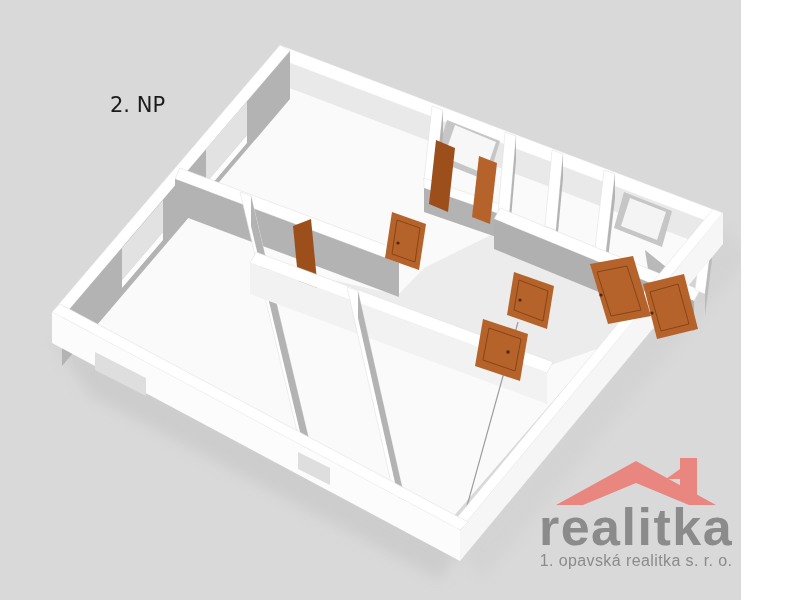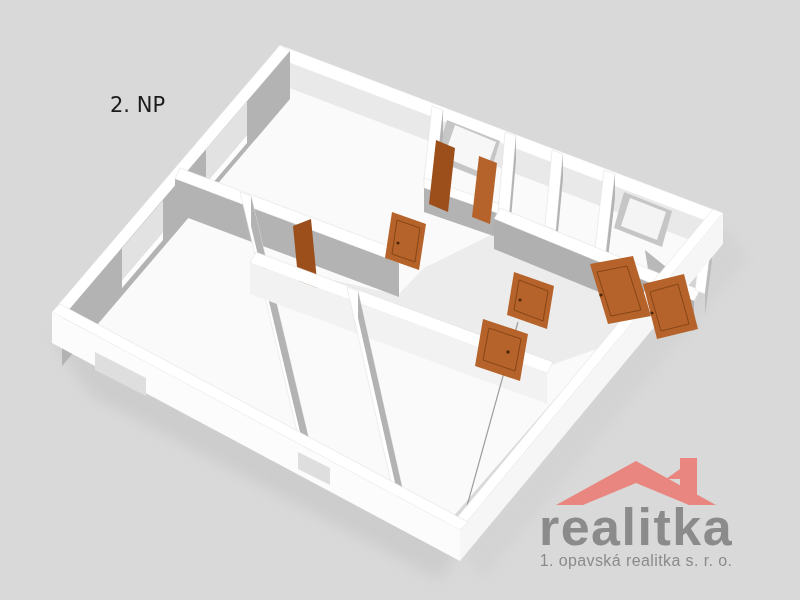--- a/index.html
+++ b/index.html
@@ -1,16 +1,16 @@
 <!DOCTYPE html>
 <html><head>
 <meta charset="utf-8">
 <style>
   html,body{margin:0;padding:0;}
-  .stage{position:relative;width:800px;height:600px;overflow:hidden;
+  .stage{position:relative;width:741px;height:600px;overflow:hidden;
          font-family:"Liberation Sans", sans-serif;}
   svg{display:block;}
   text{user-select:none;}
   .floor-label{font-family:"DejaVu Sans", sans-serif;font-size:21px;fill:#1b1b1b;}
   .logo-name{font-family:"Liberation Sans", sans-serif;font-weight:bold;
              font-size:52px;letter-spacing:1.5px;}
   .logo-tagline{font-family:"Liberation Sans", sans-serif;font-size:16px;letter-spacing:0.4px;}
 </style>
 </head>
 <body>

